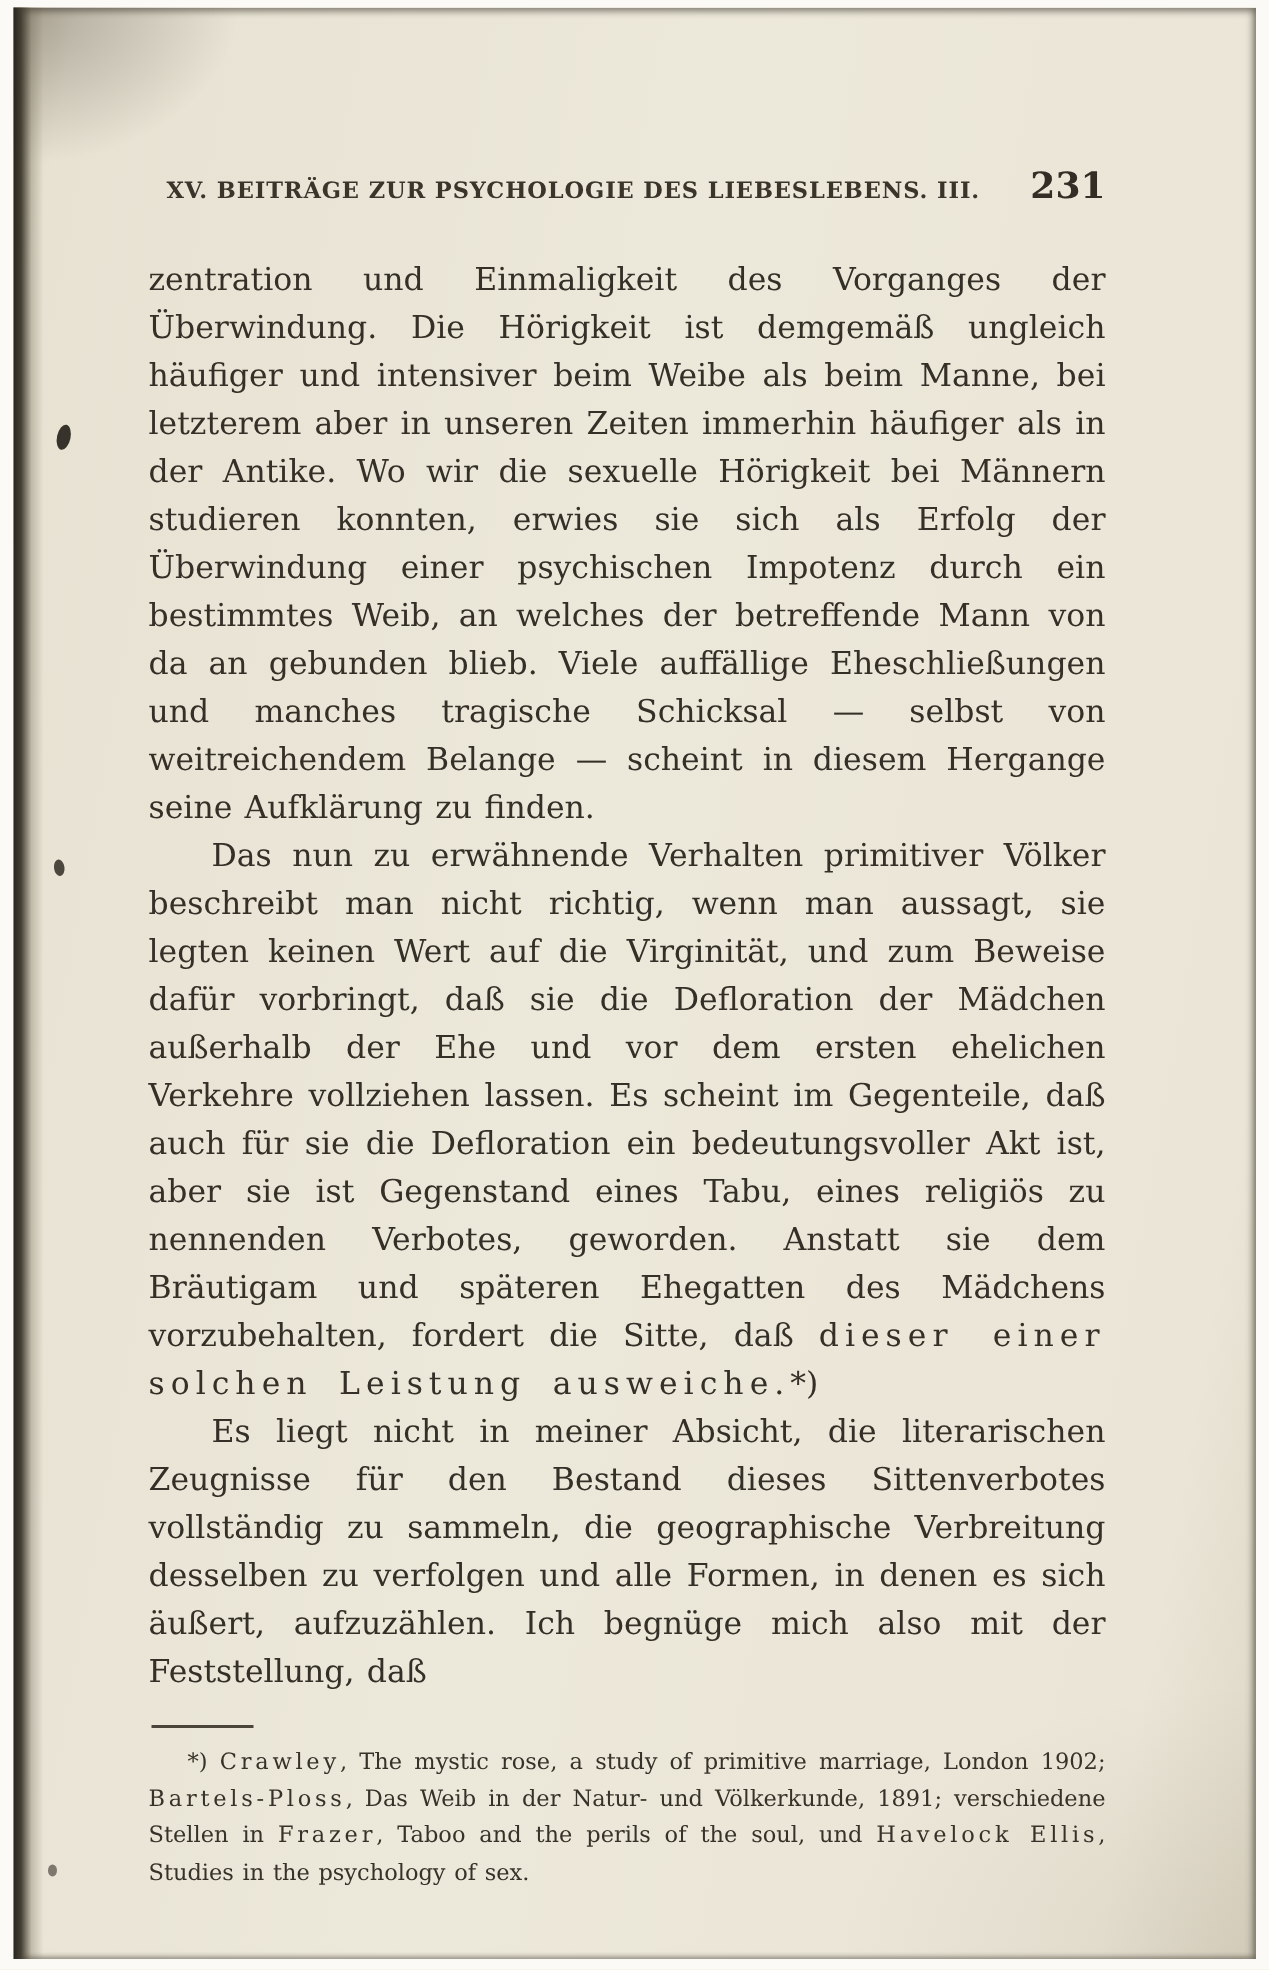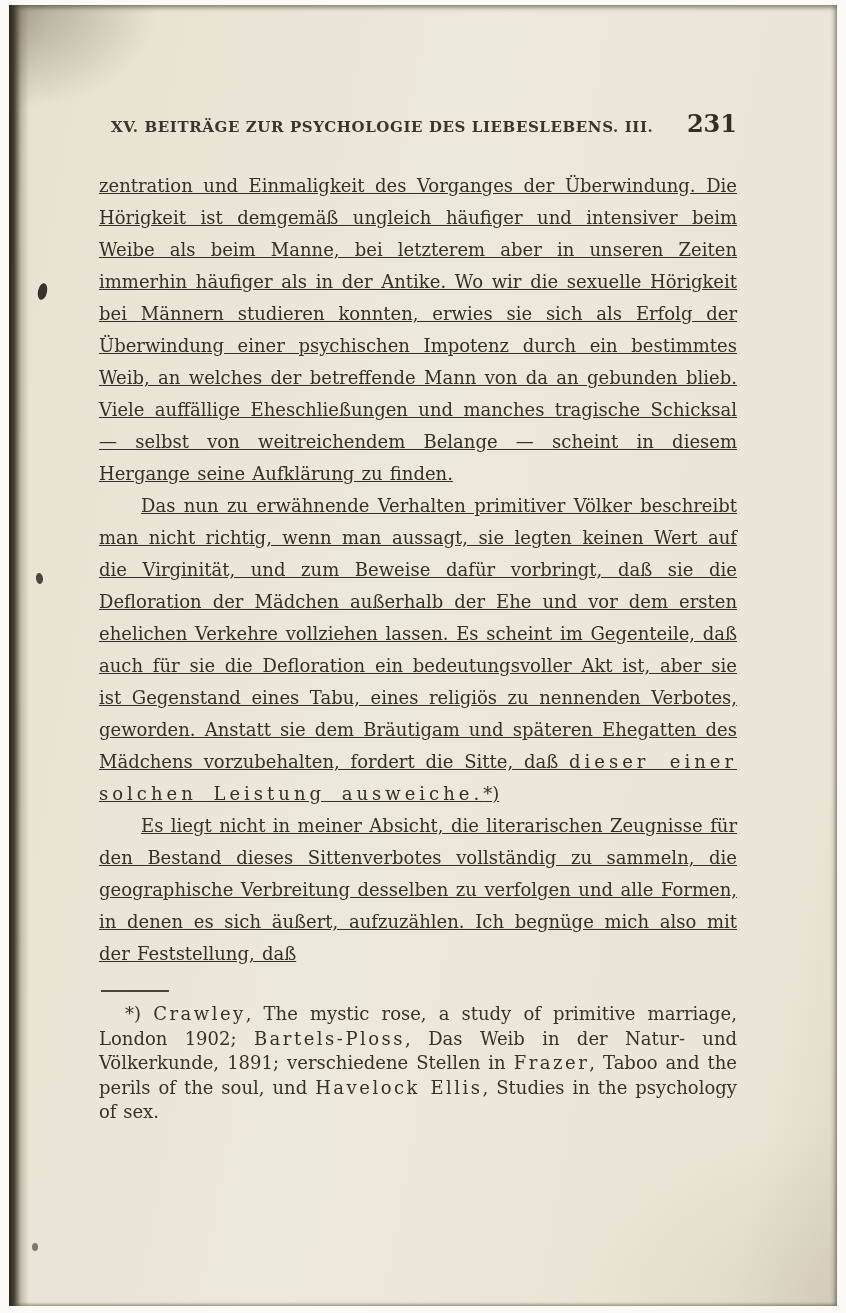--- a/index.html
+++ b/index.html
@@ -65,25 +65,24 @@
     color: #3a342b;
     white-space: nowrap;
   }
   .page-num {
     font-size: 24px;
     font-weight: 700;
     color: #322d25;
   }
   .body-text {
     margin-top: 32px;
-    font-size: 18px;
+    font-size: 21px;
     line-height: 32px;
     text-align: justify;
     word-spacing: 1.5px;
-    text-decoration: underline;
   }
   .body-text p {
     margin: 0;
     text-indent: 42px;
   }
   .body-text p.continues {
     text-indent: 0;
   }
   .sperr {
     letter-spacing: 4px;
@@ -95,21 +94,21 @@
     margin-top: 20px;
   }
   .fn-rule {
     width: 68px;
     height: 2px;
     background: #4a443a;
     margin: 0 0 10px 2px;
   }
   .footnote {
     margin: 0;
-    font-size: 18px;
+    font-size: 15px;
     line-height: 24.5px;
     text-align: justify;
     text-indent: 26px;
     word-spacing: 1px;
     color: #373229;
   }
   .footnote .name {
     letter-spacing: 2.5px;
   }
 </style>

